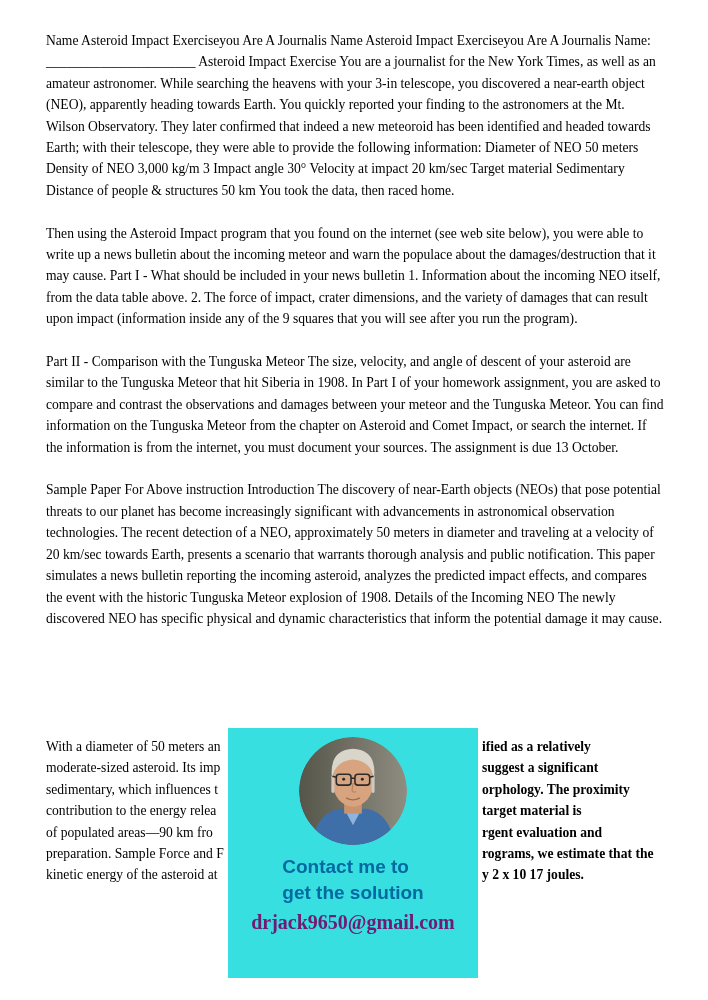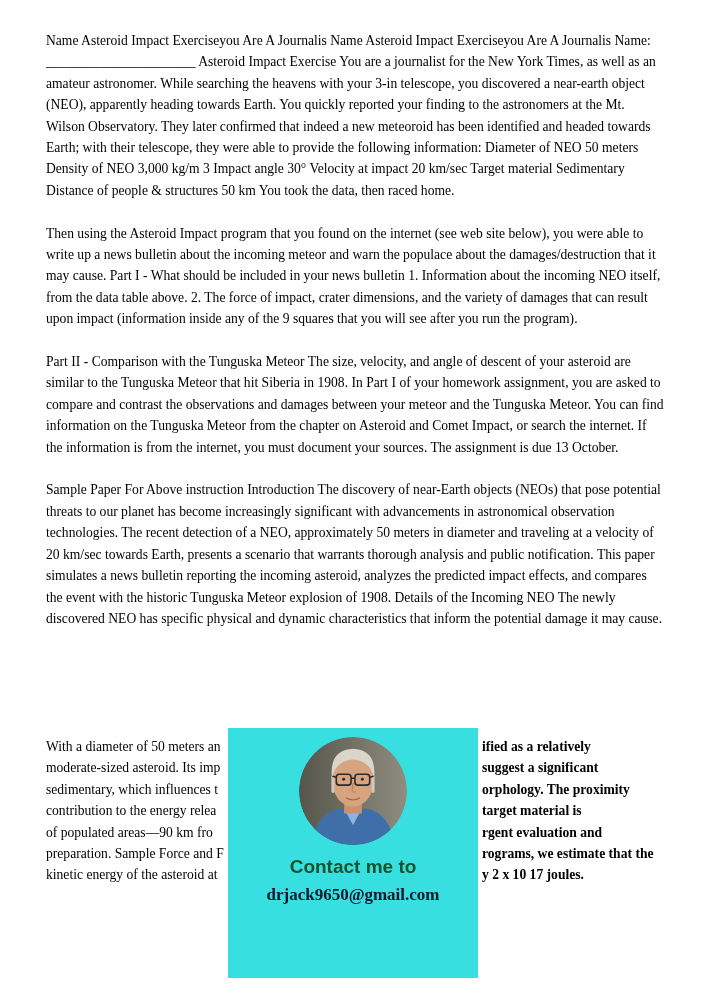--- a/index.html
+++ b/index.html
@@ -60,28 +60,28 @@
     flex: 0 0 auto;
   }
   .avatar svg { display: block; }
   .promo-message {
     margin-top: 9px;
     text-align: left;
     font-family: "Liberation Sans", sans-serif;
     font-weight: 700;
     font-size: 19px;
     line-height: 26px;
-    color: #14532d;
+    color: #0369a1;
   }
   .promo-email {
     margin-top: 5px;
     font-family: "Liberation Serif", serif;
     font-weight: 700;
-    font-size: 17px;
-    color: #0f172a;
+    font-size: 20px;
+    color: #701a75;
     text-align: center;
   }
 </style>
 </head>
 <body>
 
 <div class="doc-text">
   <p>Name Asteroid Impact Exerciseyou Are A Journalis Name Asteroid Impact Exerciseyou Are A Journalis Name: ______________________ Asteroid Impact Exercise You are a journalist for the New York Times, as well as an amateur astronomer. While searching the heavens with your 3-in telescope, you discovered a near-earth object (NEO), apparently heading towards Earth. You quickly reported your finding to the astronomers at the Mt. Wilson Observatory. They later confirmed that indeed a new meteoroid has been identified and headed towards Earth; with their telescope, they were able to provide the following information: Diameter of NEO 50 meters Density of NEO 3,000 kg/m 3 Impact angle 30° Velocity at impact 20 km/sec Target material Sedimentary Distance of people &amp; structures 50 km You took the data, then raced home.</p>
   <p>Then using the Asteroid Impact program that you found on the internet (see web site below), you were able to write up a news bulletin about the incoming meteor and warn the populace about the damages/destruction that it may cause. Part I - What should be included in your news bulletin 1. Information about the incoming NEO itself, from the data table above. 2. The force of impact, crater dimensions, and the variety of damages that can result upon impact (information inside any of the 9 squares that you will see after you run the program).</p>
   <p>Part II - Comparison with the Tunguska Meteor The size, velocity, and angle of descent of your asteroid are similar to the Tunguska Meteor that hit Siberia in 1908. In Part I of your homework assignment, you are asked to compare and contrast the observations and damages between your meteor and the Tunguska Meteor. You can find information on the Tunguska Meteor from the chapter on Asteroid and Comet Impact, or search the internet. If the information is from the internet, you must document your sources. The assignment is due 13 October.</p>
@@ -154,15 +154,16 @@
         <circle cx="45.5" cy="43" r="1.5" fill="#2b2b2b"></circle>
         <circle cx="64.5" cy="43" r="1.5" fill="#2b2b2b"></circle>
 
         <path d="M55 47 L54 55 Q55.5 57 58 55.5" stroke="#b9815d" fill="none" stroke-width="1.2"></path>
         <path d="M48 62 Q55 66 62 62" stroke="#9c6b4e" fill="none" stroke-width="1.4"></path>
       </g>
     </svg>
   </div>
   <div class="promo-message">
     <div>Contact me to</div>
+    <div>get the solution</div>
   </div>
   <div class="promo-email">drjack9650@gmail.com</div>
 </div>
 
 </body></html>

